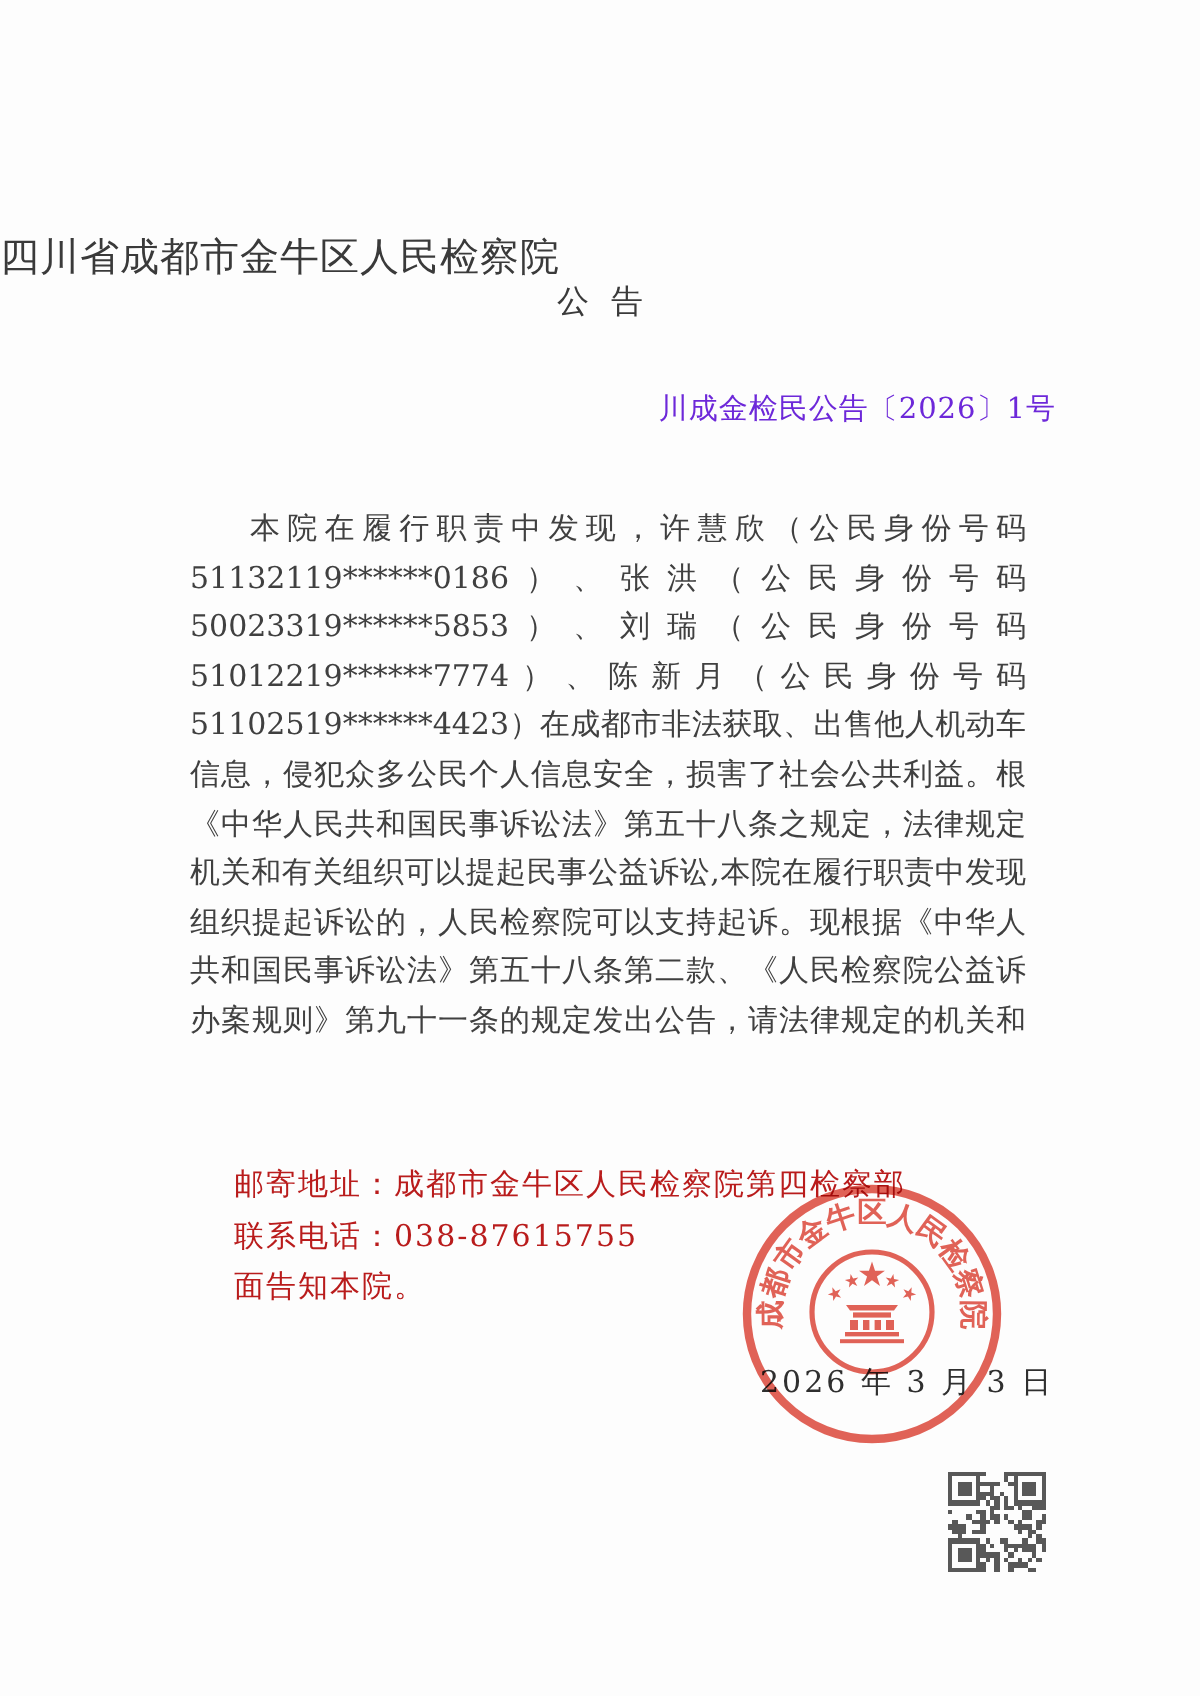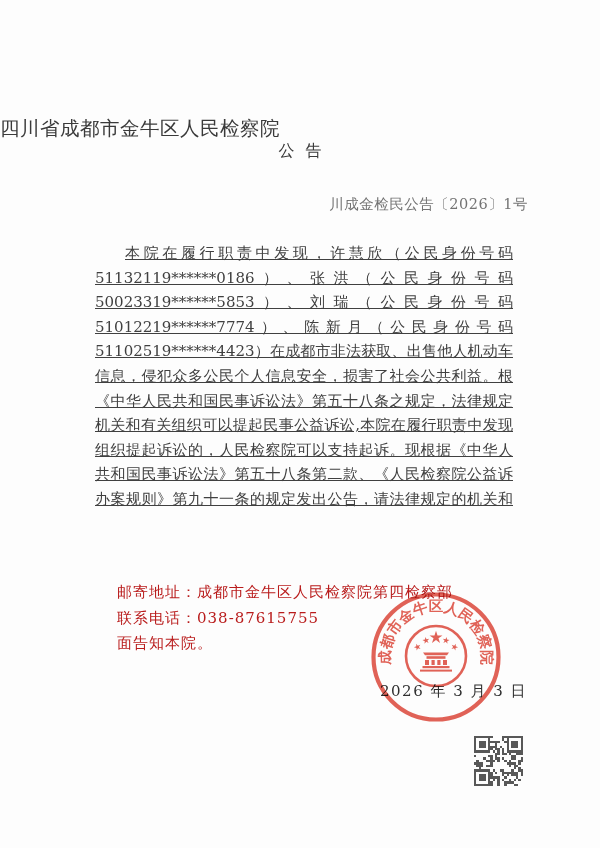--- a/index.html
+++ b/index.html
@@ -9,24 +9,24 @@
   }
   .doc-title{
     position:absolute;top:115px;left:0;width:100%;text-align:left;
     font-size:19.5px;letter-spacing:.5px;color:#3a3a3a;white-space:nowrap;
   }
   .doc-subtitle{
     position:absolute;top:141px;left:0;width:100%;text-align:center;
     font-size:16px;letter-spacing:11px;padding-left:11px;box-sizing:border-box;color:#3a3a3a;
   }
   .doc-number{
-    position:absolute;top:195px;right:72px;font-size:14.5px;letter-spacing:.5px;color:#737373;
+    position:absolute;top:195px;right:72px;font-size:14.5px;letter-spacing:.5px;color:#6d28d9;
   }
   .body-block{
-    position:absolute;top:241px;left:95px;width:418px;font-size:15px;color:#404040;text-decoration:underline;
+    position:absolute;top:252px;left:95px;width:418px;font-size:15px;color:#404040;
   }
   .body-line{
     height:24.6px;line-height:24.6px;overflow:hidden;
   }
   .body-line.jst{text-align:justify;text-align-last:justify;}
   .body-line.ind{text-indent:2em;}
   .footer-block{
     position:absolute;top:580px;left:117px;font-size:15px;color:#b91c1c;
   }
   .footer-line{height:25.5px;line-height:25.5px;letter-spacing:1px;}

